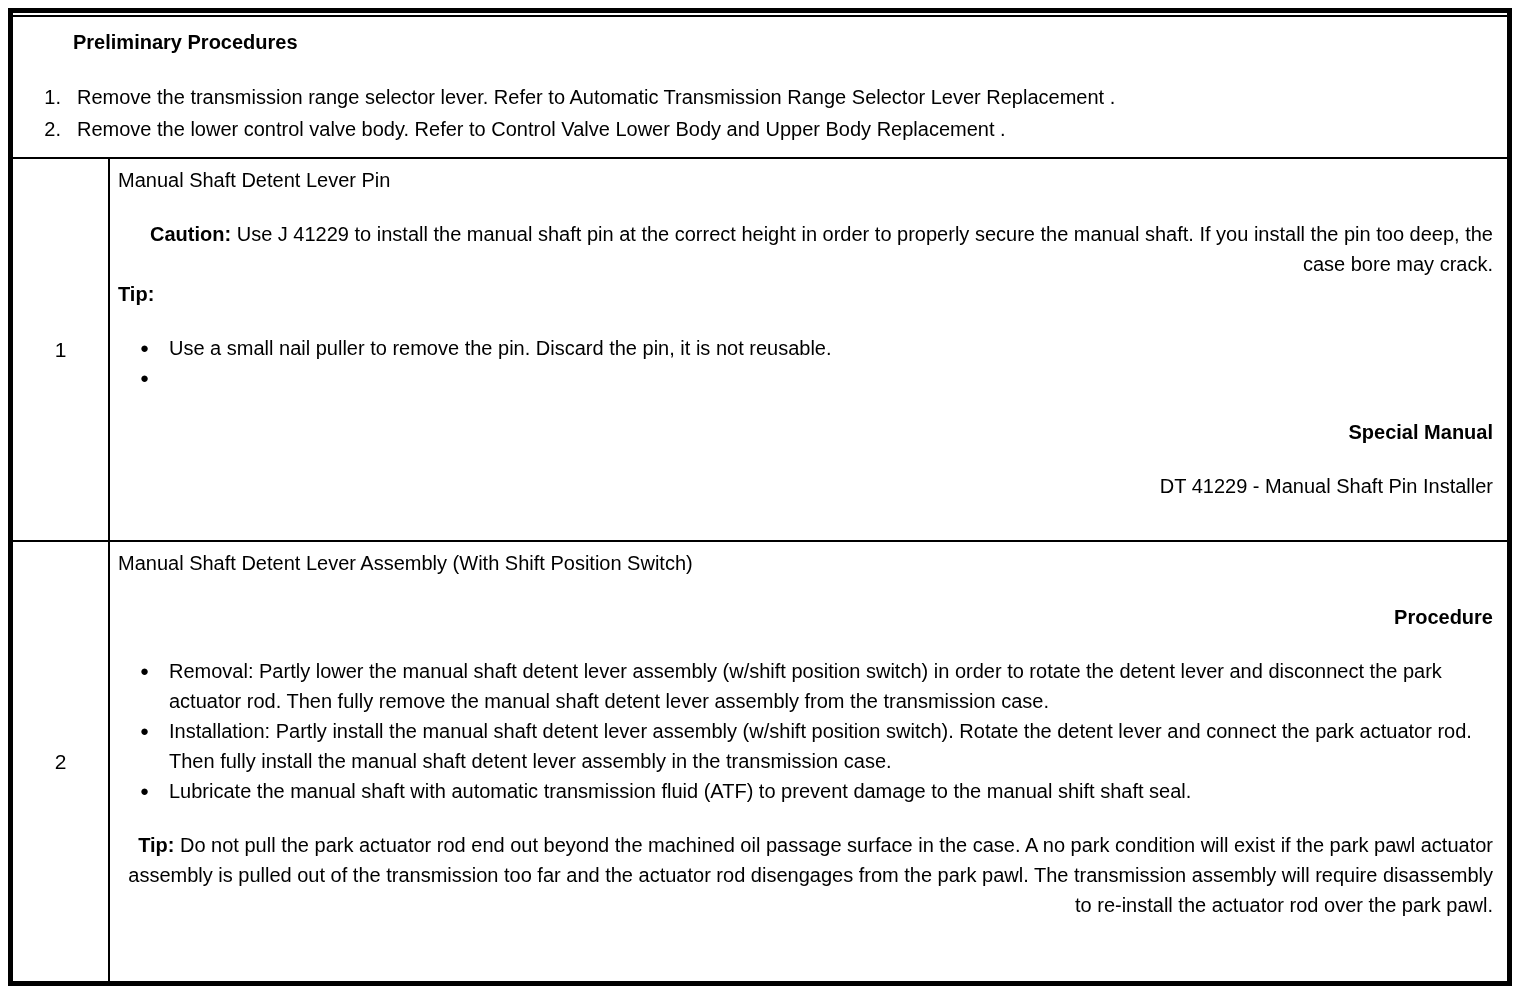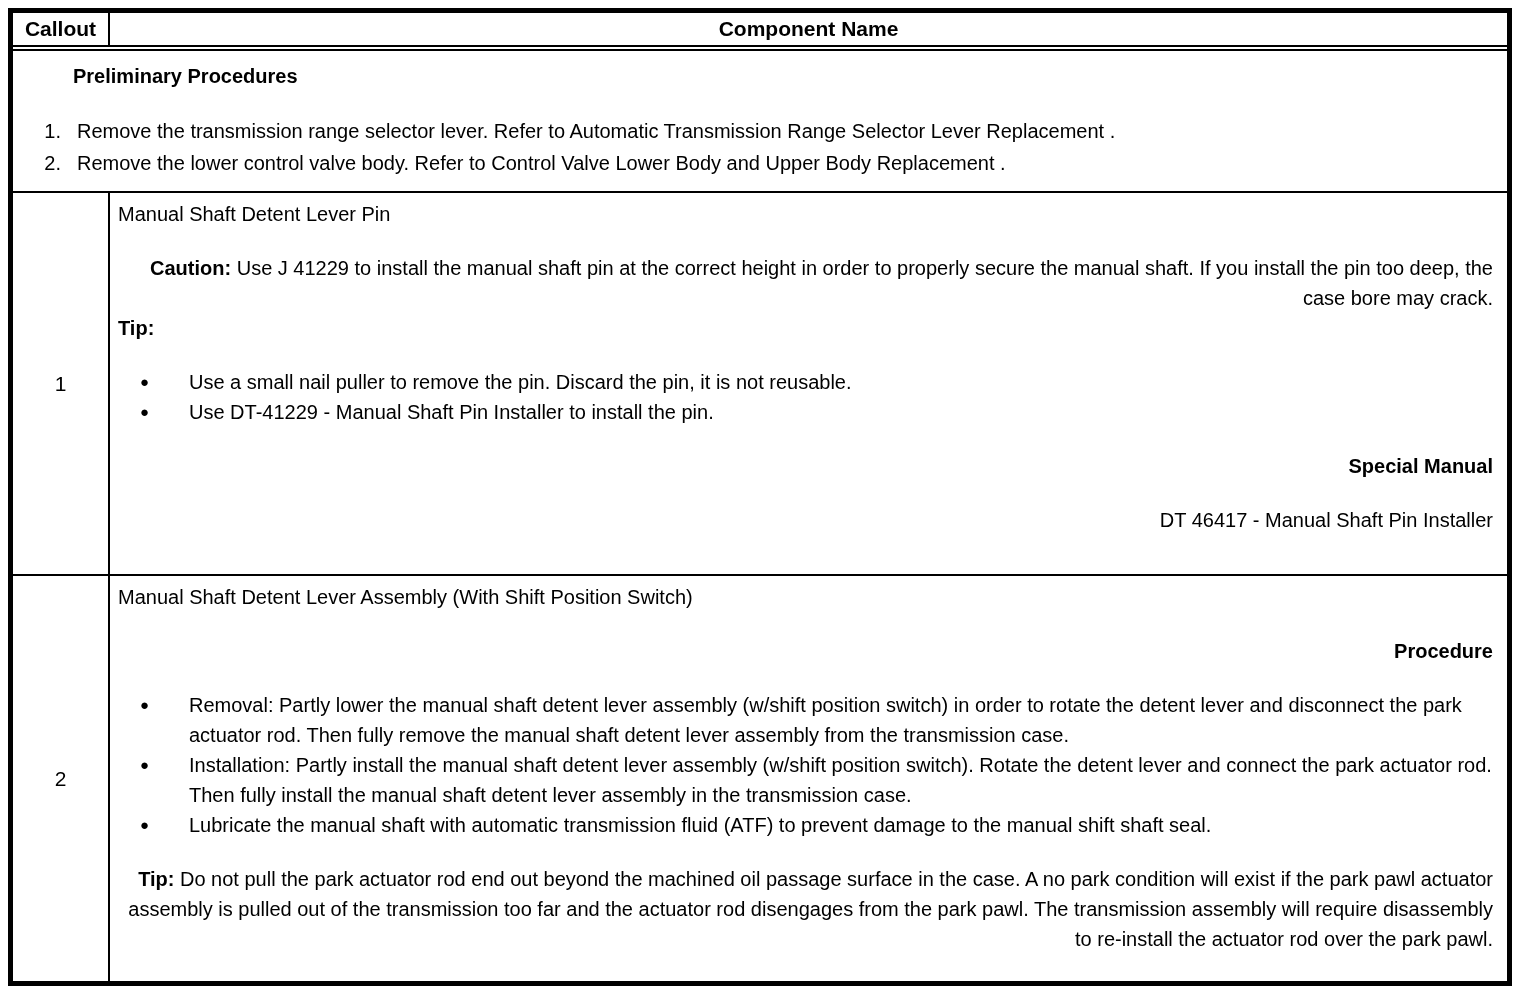--- a/index.html
+++ b/index.html
@@ -96,33 +96,29 @@
   .bullet-item {
     display: flex;
     padding-left: 22px;
   }
   .bullet-glyph {
     width: 29px;
     flex: none;
     font-size: 15px;
     line-height: 30px;
   }
-  .bullet-text { flex: 1; margin-left: 20px; }
+  .bullet-text { flex: 1; }
   .indented { }
   b { font-weight: bold; }
 </style>
 </head>
 <body>
 
 <div class="doc-table">
 
-  <div class="header-row">
-    <div class="header-callout">Callout</div>
-    <div class="header-component">Component Name</div>
-  </div>
   <div class="header-gap"></div>
 
   <div class="prelim-row">
     <div class="prelim-title">Preliminary Procedures</div>
     <div class="step">
       <span class="step-num">1.</span>
       <span class="step-text">Remove the transmission range selector lever. Refer to Automatic Transmission Range Selector Lever Replacement .</span>
     </div>
     <div class="step">
       <span class="step-num">2.</span>
@@ -142,28 +138,27 @@
       <div><b>Tip:</b></div>
 
       <div class="bullet-list">
         <div class="bullet-item">
           <span class="bullet-glyph">●</span>
           <span class="bullet-text">Use a small nail puller to remove the pin. Discard the pin, it is not reusable.</span>
         </div>
         <div class="bullet-item">
           <span class="bullet-glyph">●</span>
           <span class="bullet-text">
-            <div>Use DT-41229 - Manual Shaft Pin Installer to install the pin.</div>
           </span>
         </div>
       </div>
 
       <div class="para"><b>Special Manual</b></div>
 
-      <div class="para">DT 46417 - Manual Shaft Pin Installer</div>
+      <div class="para">DT 41229 - Manual Shaft Pin Installer</div>
     </div>
   </div>
 
   <div class="comp-row r2">
     <div class="callout-cell">
       <span>2</span>
     </div>
     <div class="content-cell">
       <div>Manual Shaft Detent Lever Assembly (With Shift Position Switch)</div>
 

